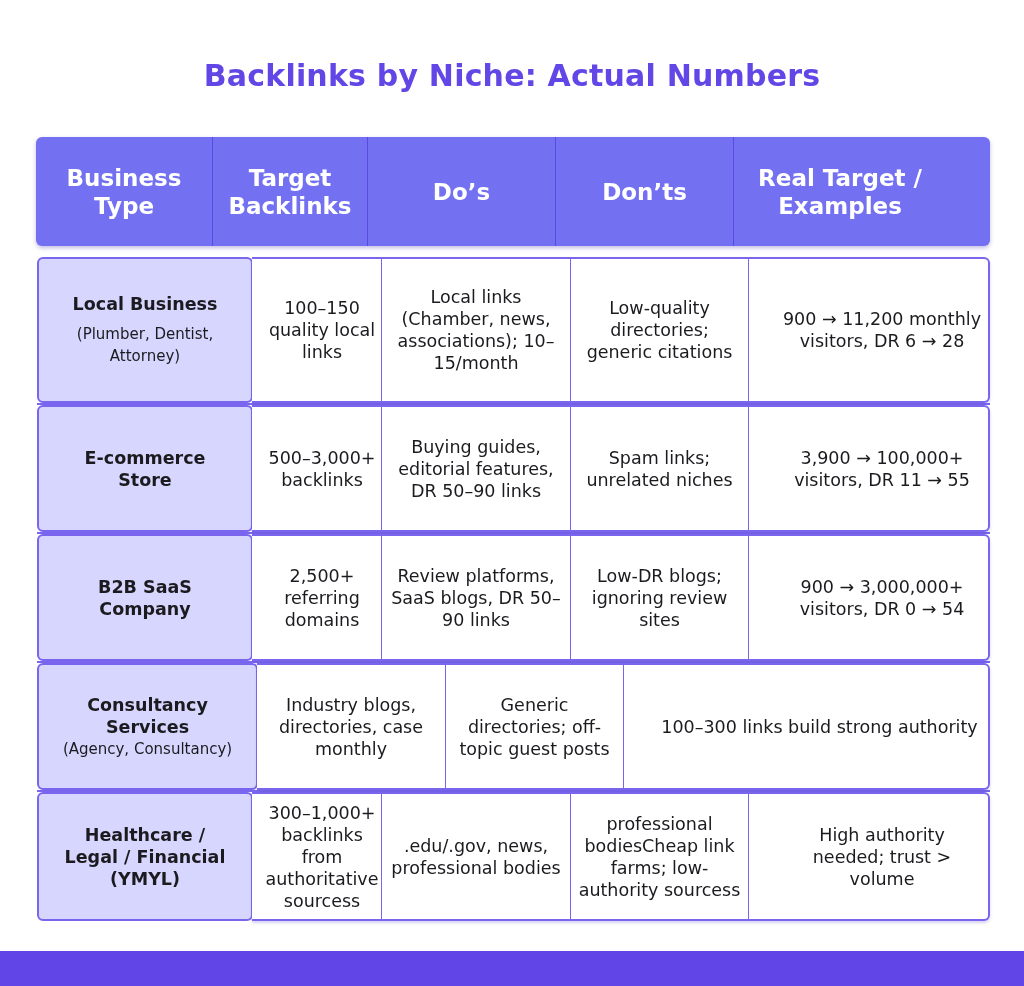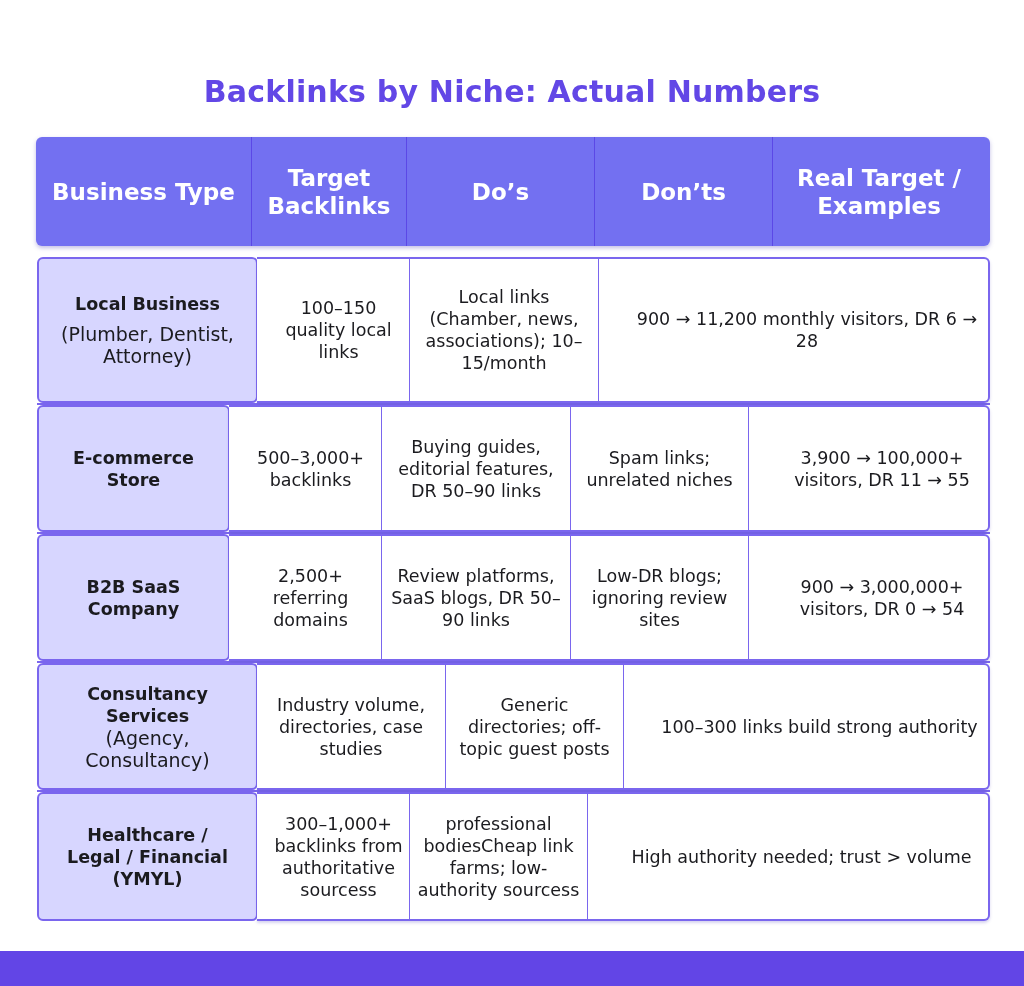--- a/index.html
+++ b/index.html
@@ -1,70 +1,70 @@
 <!DOCTYPE html>
 <html><head>
   <meta charset="utf-8">
   <style>
     * { box-sizing: border-box; margin: 0; padding: 0; }
     html, body { width: 1024px; height: 986px; background: #ffffff; overflow: hidden; }
     body { position: relative; font-family: "DejaVu Sans", sans-serif; color: #1b1b1f; }
 
     .title {
-      position: absolute; left: 0; top: 74px; width: 1024px;
+      position: absolute; left: 0; top: 58px; width: 1024px;
       text-align: center; font-size: 30px; font-weight: bold;
       color: #6247e6; letter-spacing: 0.2px;
       font-family: "DejaVu Sans", sans-serif;
     }
 
     .header {
       position: absolute; left: 36px; top: 137px; width: 954px; height: 109px;
       background: #7370f1; border-radius: 6px;
       box-shadow: 0 2px 4px rgba(80, 70, 180, 0.35);
       display: flex;
     }
     .hcell {
       height: 100%; display: flex; align-items: center; justify-content: center;
       text-align: center; color: #ffffff; font-weight: bold; font-size: 23px;
       line-height: 28px; border-right: 1px solid #5b48e6; padding: 0 6px;
     }
     .hcell:last-child { border-right: none; }
 
-    .c1 { width: 216px; }
+    .c1 { width: 177px; }
     .c2 { width: 155px; }
     .c3 { width: 188px; }
     .c4 { width: 178px; }
     .c5 { width: 212px; }
 
     .rows { position: absolute; left: 37px; top: 257px; width: 953px; }
     .row {
       position: relative; display: flex; width: 953px;
       border-bottom: 2px solid #7a66ee;
     }
     .row .bt {
       width: 221px; background: #d7d6ff; border: 2px solid #7a66ee;
       border-radius: 6px; display: flex; flex-direction: column;
       align-items: center; justify-content: center; text-align: center;
       padding: 0 20px; margin-right: -1px;
     }
     .bt-name { font-weight: bold; font-size: 17.5px; line-height: 22px; color: #1b1b1f; }
-    .bt-sub { font-size: 19px; line-height: 22px; color: #1b1b1f; }
+    .bt-sub { font-size: 15px; line-height: 22px; color: #1b1b1f; }
     .bt-sub.gap { margin-top: 8px; }
     .row .cells {
       flex: 1; display: flex; background: #ffffff;
       border: 2px solid #7a66ee; border-left: none; border-radius: 0 6px 6px 0;
       box-shadow: 0 2px 3px rgba(90, 80, 190, 0.25);
     }
     .cell {
       height: 100%; display: flex; align-items: center; justify-content: center;
       text-align: center; font-size: 17.5px; line-height: 22px; color: #1b1b1f;
       border-right: 1px solid #7a66ee; padding: 0 5px;
     }
     .cell:last-child { border-right: none; margin-left: 27px; }
-    .cells .c2 { width: 153px; padding-left: 16px; }
+    .cells .c2 { width: 130px; padding-left: 16px; }
     .cells .c3 { width: 189px; }
     .cells .c4 { width: 178px; }
     .cells .c5 { flex: 1; }
 
     .r1 { height: 148px; }
     .r2 { height: 129px; }
     .r3 { height: 129px; }
     .r4 { height: 129px; }
     .r5 { height: 129px; border-bottom: none; }
 
@@ -89,20 +89,21 @@
 <div class="rows">
 
   <div class="row r1">
     <div class="bt">
       <div class="bt-name">Local Business</div>
       <div class="bt-sub gap">(Plumber, Dentist, Attorney)</div>
     </div>
     <div class="cells">
       <div class="cell c2">100–150 quality local links</div>
       <div class="cell c3">Local links (Chamber, news, associations); 10–15/month</div>
+      <div class="cell c4">Low-quality directories; generic citations</div>
       <div class="cell c5">900 → 11,200 monthly visitors, DR 6 → 28</div>
     </div>
   </div>
 
   <div class="row r2">
     <div class="bt">
       <div class="bt-name">E-commerce Store</div>
     </div>
     <div class="cells">
       <div class="cell c2">500–3,000+ backlinks</div>
@@ -123,32 +124,33 @@
       <div class="cell c5">900 → 3,000,000+ visitors, DR 0 → 54</div>
     </div>
   </div>
 
   <div class="row r4">
     <div class="bt">
       <div class="bt-name">Consultancy Services</div>
       <div class="bt-sub">(Agency, Consultancy)</div>
     </div>
     <div class="cells">
-      <div class="cell c3">Industry volume, directories, case studies</div>
+      <div class="cell c3">Industry blogs, directories, case monthly</div>
       <div class="cell c4">Generic directories; off-topic guest posts</div>
       <div class="cell c5">100–300 links build strong authority</div>
     </div>
   </div>
 
   <div class="row r5">
     <div class="bt">
       <div class="bt-name">Healthcare / Legal / Financial (YMYL)</div>
     </div>
     <div class="cells">
       <div class="cell c2">300–1,000+ backlinks from authoritative sourcess</div>
+      <div class="cell c3">.edu/.gov, news, professional bodies</div>
       <div class="cell c4">professional bodiesCheap link farms; low-authority sourcess</div>
       <div class="cell c5">High authority needed; trust &gt; volume</div>
     </div>
   </div>
 
 </div>
 
 <div class="footer-bar"></div>
 
 </body></html>

